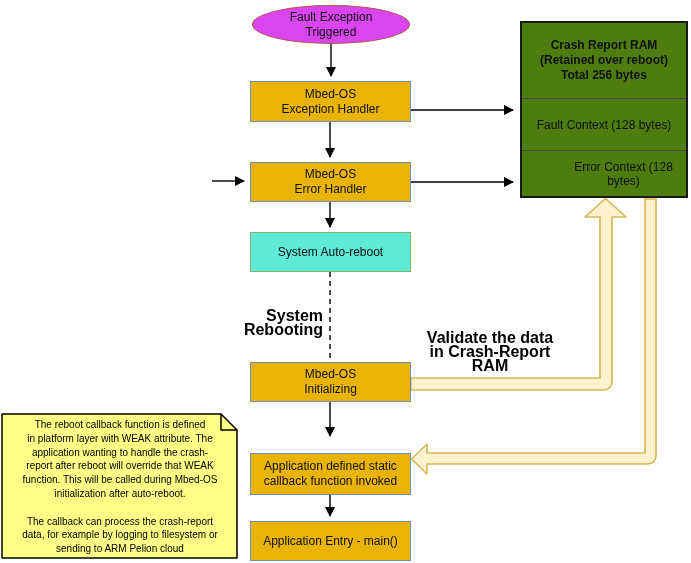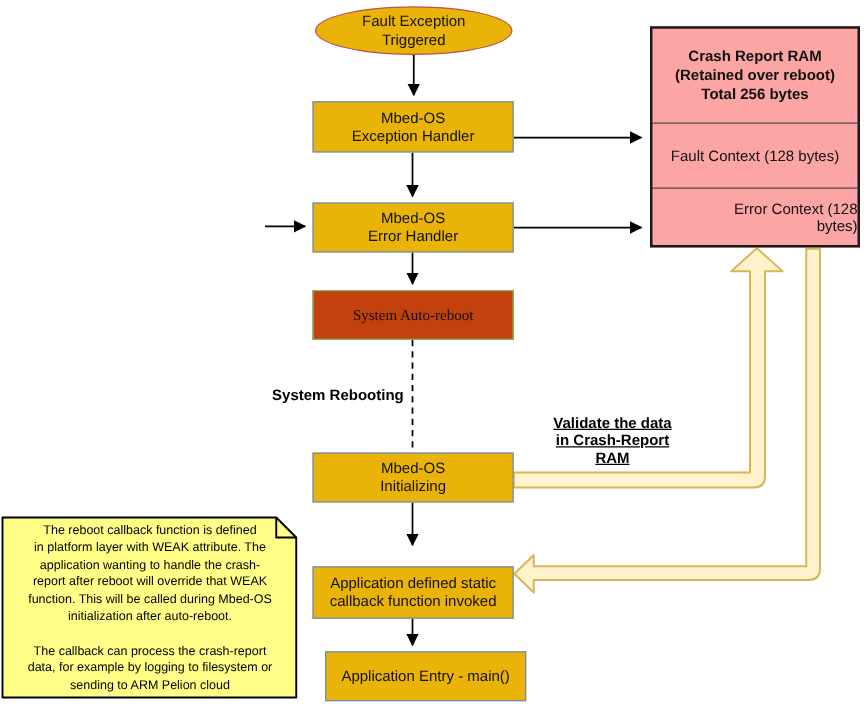--- a/index.html
+++ b/index.html
@@ -7,54 +7,54 @@
     position:relative;width:691px;height:563px;background:#ffffff;overflow:hidden;
     font-family:"Liberation Sans",sans-serif;color:#111;
   }
   #connectors{position:absolute;left:0;top:0;width:691px;height:563px;}
   .node{
     position:absolute;display:flex;align-items:center;justify-content:center;
     text-align:center;font-size:12px;line-height:15px;white-space:pre-line;
     box-sizing:border-box;
   }
   .ellipse{
-    background:#eab308;border:1px solid #B85450;border-radius:50%;
+    background:#d946ef;border:1px solid #B85450;border-radius:50%;
   }
   .bluebox{background:#eab308;border:1px solid #6C8EBF;}
-  .greenbox{background:#c2410c;border:1px solid #82B366;font-family:Liberation Serif, serif;}
+  .greenbox{background:#5eead4;border:1px solid #82B366;}
   .e-fault{left:252px;top:5px;width:158px;height:39px;}
   .e-fatal{left:48px;top:160px;width:163px;height:42px;}
   .b-exc{left:250px;top:81px;width:161px;height:41px;}
   .b-err{left:250px;top:162px;width:161px;height:40px;}
   .b-reboot{left:250px;top:232px;width:161px;height:40px;}
   .b-init{left:250px;top:362px;width:161px;height:40px;}
   .b-cb{left:250px;top:441px;width:161px;height:42px;margin-top:12px;}
-  .b-entry{left:250px;top:521px;width:161px;height:40px;margin-left:10px;}
+  .b-entry{left:250px;top:521px;width:161px;height:40px;}
   #ram{
     position:absolute;left:520px;top:21px;width:168px;height:177px;
-    background:#fca5a5;border:2px solid #1a1a1a;box-sizing:border-box;
+    background:#4d7c0f;border:2px solid #1a1a1a;box-sizing:border-box;
     display:flex;flex-direction:column;
   }
   #ram .ram-title{
     flex:0 0 75px;display:flex;align-items:center;justify-content:center;
     font-weight:bold;font-size:12px;line-height:15px;text-align:center;
     white-space:pre-line;border-bottom:1px solid #4a4a4a;
   }
   #ram .ram-row{
     display:flex;align-items:center;justify-content:center;
-    font-size:12px;text-align:right;
+    font-size:12px;text-align:center;
   }
   #ram .ram-row-1{flex:0 0 51px;border-bottom:1px solid #4a4a4a;}
   #ram .ram-row-2{flex:1;padding-left:39px;}
   .floating-label{
-    position:absolute;font-size:12px;font-weight:bold;line-height:14px;
+    position:absolute;font-size:16px;font-weight:bold;line-height:14px;
     white-space:pre-line;text-align:center;color:#000;
   }
   #lbl-rebooting{left:216px;top:309px;width:107px;text-align:right;}
-  #lbl-validate{left:425px;top:331px;width:130px;text-decoration:underline;}
+  #lbl-validate{left:425px;top:331px;width:130px;}
   #note-text{
     position:absolute;left:5px;top:418px;width:230px;
     font-size:10px;line-height:13.8px;text-align:center;white-space:pre-line;
     color:#000;
   }
 </style>
 </head>
 <body>
 
 <div id="canvas">

